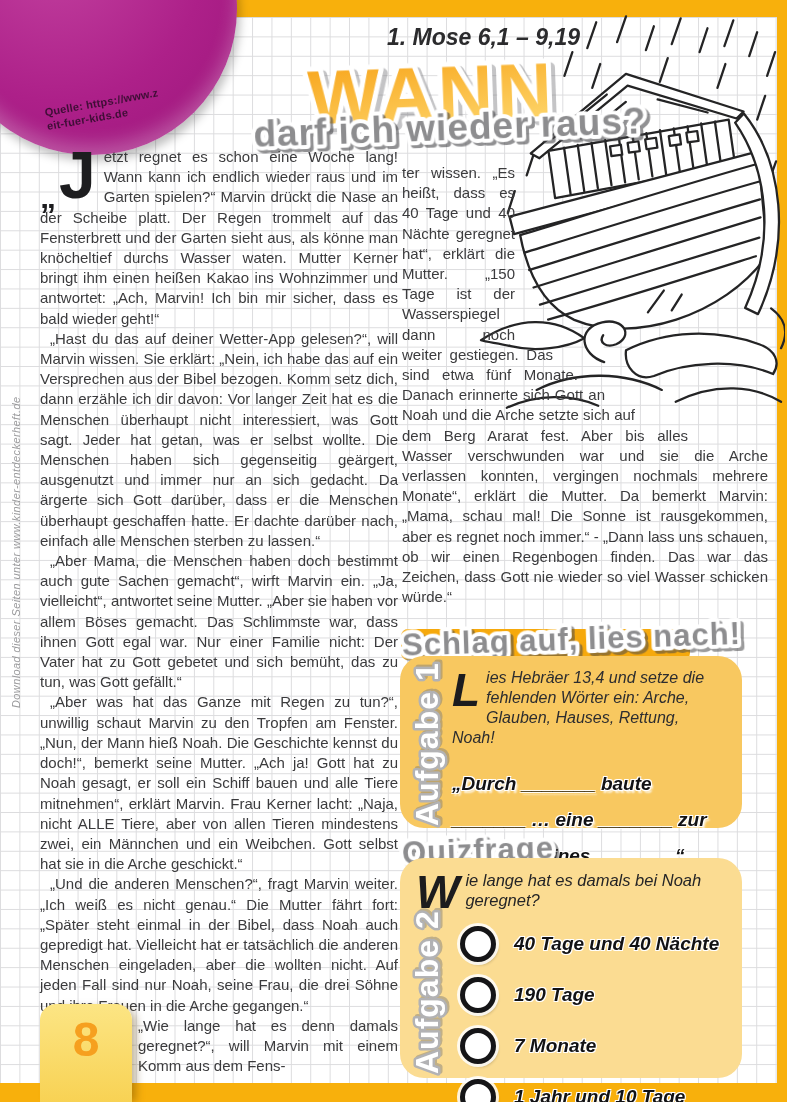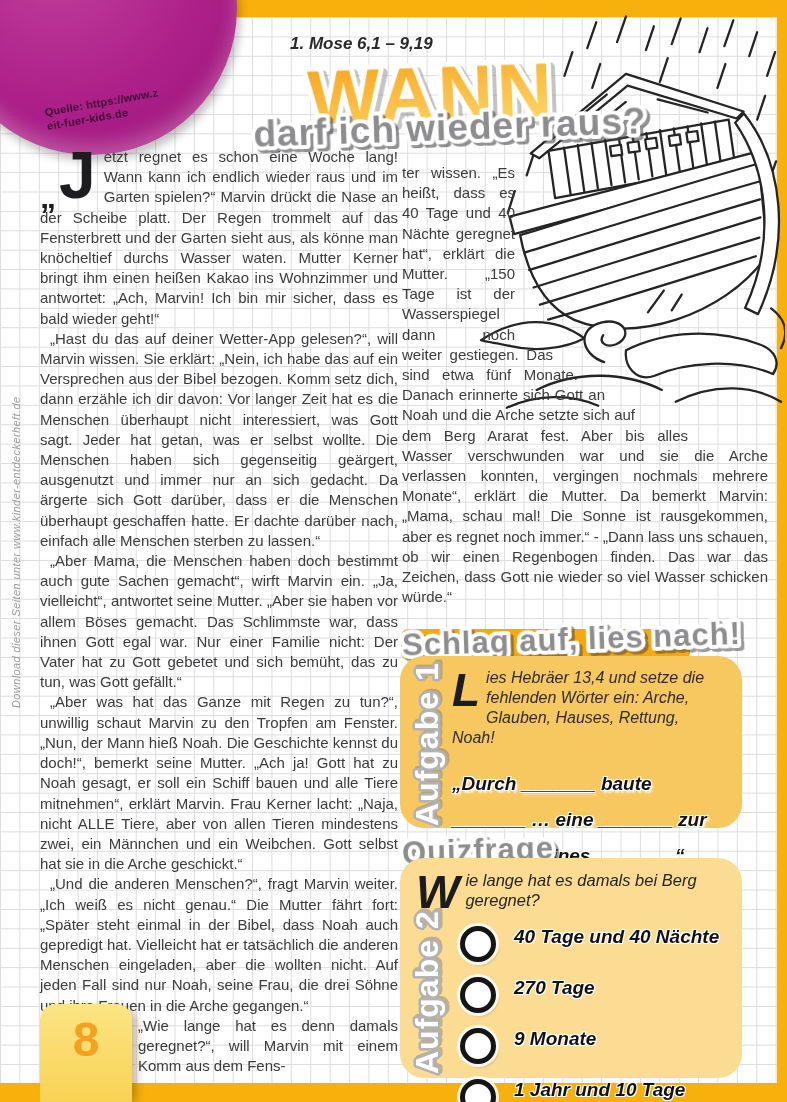--- a/index.html
+++ b/index.html
@@ -26,22 +26,22 @@
     background:radial-gradient(circle at 38% 30%,#c2419f 0%,#ad2089 55%,#9a157a 100%);
     box-shadow:inset 0 -10px 18px rgba(255,255,255,.25), 3px 6px 10px rgba(0,0,0,.25);
   }
   .badge-text{
     position:absolute;left:100px;top:232px;width:118px;
     transform:rotate(-10deg);font-size:11px;line-height:14px;
     color:#3f0e36;word-break:break-all;font-weight:bold;letter-spacing:.2px;
   }
   
   .bible-ref{
-    position:absolute;left:290px;top:34px;width:290px;text-align:left;
-    font-style:italic;font-weight:bold;font-size:17px;color:#2b2b2d;z-index:6;
+    position:absolute;left:290px;top:24px;width:290px;text-align:right;
+    font-style:italic;font-weight:bold;font-size:23px;color:#2b2b2d;z-index:6;
   }
   .svg-abs{position:absolute;z-index:6;overflow:visible;}
   .t-wann{
     font-weight:bold;font-size:76px;letter-spacing:4px;
     paint-order:stroke fill;stroke:#ffffff;stroke-width:10px;stroke-linejoin:round;
     filter:drop-shadow(4px 4px 0 rgba(125,125,128,.45));
   }
   .t-sub{
     font-weight:bold;font-size:37px;letter-spacing:1px;fill:#8d8d8f;
     paint-order:stroke fill;stroke:#ffffff;stroke-width:8px;stroke-linejoin:round;
@@ -79,21 +79,21 @@
   .box2{left:400px;top:858px;width:342px;height:220px;background:#FBDC92;}
   .task-inner{position:absolute;left:52px;top:12px;right:16px;}
   .instr{font-style:italic;font-size:16px;line-height:20px;color:#2d2d2f;}
   .dropcap-task{float:left;font-weight:bold;font-style:italic;font-size:46px;line-height:40px;padding:2px 6px 0 0;color:#1c1c1e;}
   .fill-line{
     margin-top:18px;font-weight:bold;font-style:italic;font-size:19px;line-height:36px;color:#121214;
     text-shadow:1px 1px 0 #fff,-1px 1px 0 #fff,1px -1px 0 #fff,-1px -1px 0 #fff,2px 3px 2px rgba(255,255,255,.8);
   }
   .question{font-style:italic;font-size:16.5px;line-height:20px;color:#242426;}
   .options{margin-top:16px;}
-  .opt-row{display:flex;align-items:flex-start;margin:0 0 15px 4px;}
+  .opt-row{display:flex;align-items:center;margin:0 0 15px 4px;}
   .radio{
     width:26px;height:26px;border-radius:50%;background:#fff;border:5px solid #151517;flex:0 0 auto;
     box-shadow:0 0 0 3px rgba(255,255,255,.85),2px 3px 3px rgba(0,0,0,.2);cursor:pointer;
   }
   .opt-label{
     margin-left:18px;font-weight:bold;font-style:italic;font-size:19px;color:#121214;
     text-shadow:1px 1px 0 #fff,-1px 1px 0 #fff,1px -1px 0 #fff,-1px -1px 0 #fff;
   }
   
   .vnote{
@@ -214,33 +214,33 @@
   </div>
 
   <svg class="svg-abs" style="left:396px;top:824px;z-index:5;" width="250" height="52">
     <text class="t-banner" x="6" y="36" transform="rotate(-2 110 26)">Quizfrage</text>
   </svg>
   <div class="task-box box2">
     <svg class="svg-abs" style="left:0px;top:36px;" width="52" height="184">
       <text class="t-vlabel" transform="translate(38,180) rotate(-90)">Aufgabe 2</text>
     </svg>
     <div class="task-inner" style="left:16px;">
-      <div class="question"><span class="dropcap-task">W</span><span>ie lange hat es damals bei Berg geregnet?</span></div>
+      <div class="question"><span class="dropcap-task">W</span><span>ie lange hat es damals bei Noah geregnet?</span></div>
       <div class="options" style="margin-left:40px;">
         <div class="opt-row">
           <div class="radio"></div>
           <div class="opt-label">40 Tage und 40 Nächte</div>
         </div>
         <div class="opt-row">
           <div class="radio"></div>
-          <div class="opt-label">270 Tage</div>
-        </div>
-        <div class="opt-row">
-          <div class="radio"></div>
-          <div class="opt-label">9 Monate</div>
+          <div class="opt-label">190 Tage</div>
+        </div>
+        <div class="opt-row">
+          <div class="radio"></div>
+          <div class="opt-label">7 Monate</div>
         </div>
         <div class="opt-row">
           <div class="radio"></div>
           <div class="opt-label">1 Jahr und 10 Tage</div>
         </div>
       </div>
     </div>
   </div>
 
   <div class="page-tab">

